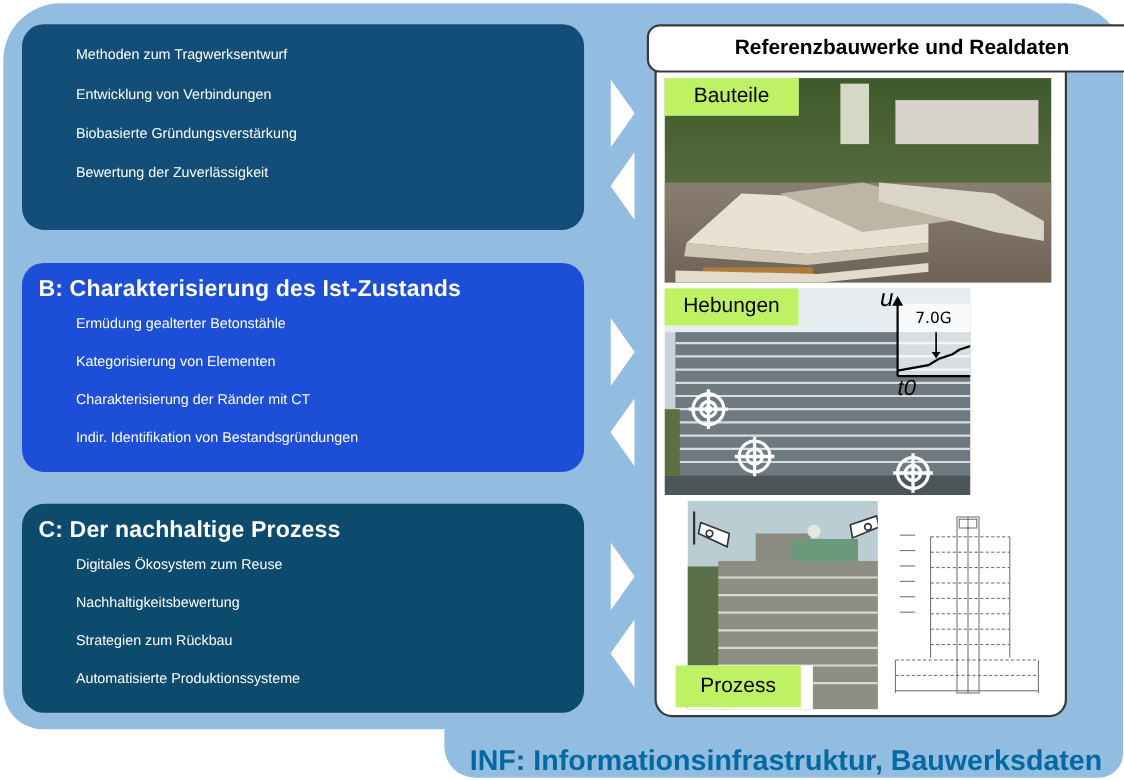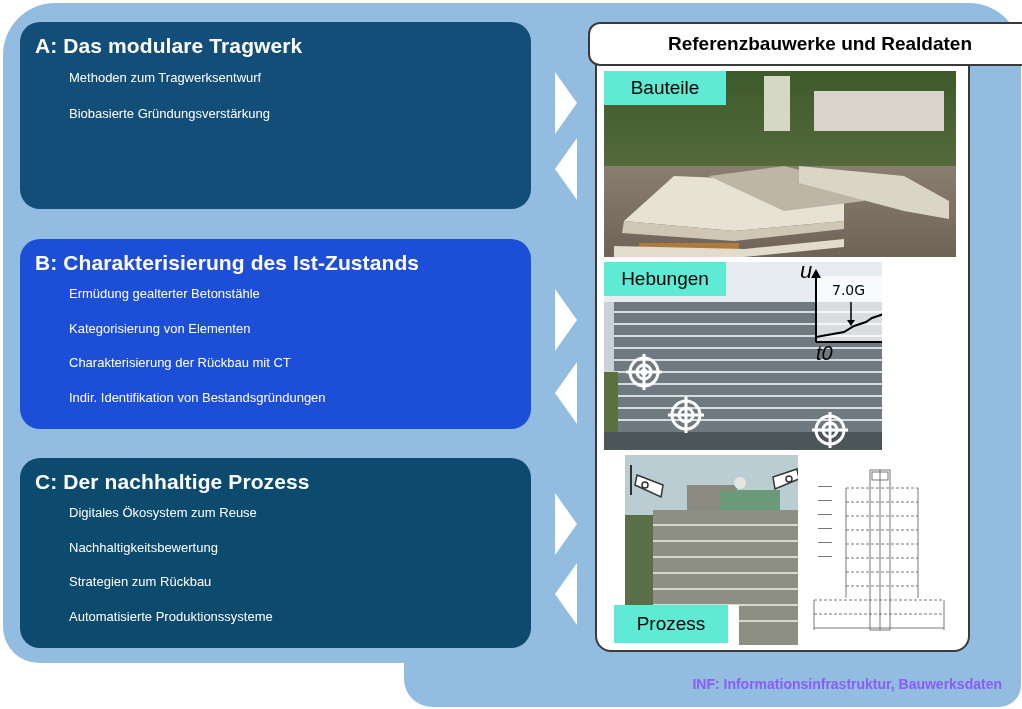--- a/index.html
+++ b/index.html
@@ -39,46 +39,47 @@
   }
   .ref-header {
     position: absolute; left: 588px; top: 22px; width: 464px; height: 44px;
     background: #ffffff; border: 2.5px solid #3a3a3a; border-radius: 12px;
     display: flex; align-items: center; justify-content: center;
     font-size: 19px; font-weight: bold; color: #000000;
   }
 
   .photo { position: absolute; overflow: hidden; }
   .photo-label {
-    position: absolute; background: #5eead4; color: #000000; font-size: 19px;
+    position: absolute; background: #bef264; color: #000000; font-size: 19px;
     display: flex; align-items: center; justify-content: center;
   }
 
   .inf-label {
-    position: absolute; right: 20px; top: 676px; font-size: 14px; font-weight: bold;
-    color: #8b5cf6; white-space: nowrap;
+    position: absolute; right: 20px; top: 676px; font-size: 26px; font-weight: bold;
+    color: #0369a1; white-space: nowrap;
   }
 </style>
 </head>
 <body>
 
 <div class="bg-main"></div>
 <div class="bg-notch"></div>
 
 <div class="panel a">
-  <div class="panel-title">A: Das modulare Tragwerk</div>
   <div class="panel-item">Methoden zum Tragwerksentwurf</div>
+  <div class="panel-item">Entwicklung von Verbindungen</div>
   <div class="panel-item">Biobasierte Gründungsverstärkung</div>
+  <div class="panel-item">Bewertung der Zuverlässigkeit</div>
 </div>
 
 <div class="panel b">
   <div class="panel-title">B: Charakterisierung des Ist-Zustands</div>
   <div class="panel-item">Ermüdung gealterter Betonstähle</div>
   <div class="panel-item">Kategorisierung von Elementen</div>
-  <div class="panel-item">Charakterisierung der Rückbau mit CT</div>
+  <div class="panel-item">Charakterisierung der Ränder mit CT</div>
   <div class="panel-item">Indir. Identifikation von Bestandsgründungen</div>
 </div>
 
 <div class="panel c">
   <div class="panel-title">C: Der nachhaltige Prozess</div>
   <div class="panel-item">Digitales Ökosystem zum Reuse</div>
   <div class="panel-item">Nachhaltigkeitsbewertung</div>
   <div class="panel-item">Strategien zum Rückbau</div>
   <div class="panel-item">Automatisierte Produktionssysteme</div>
 </div>

